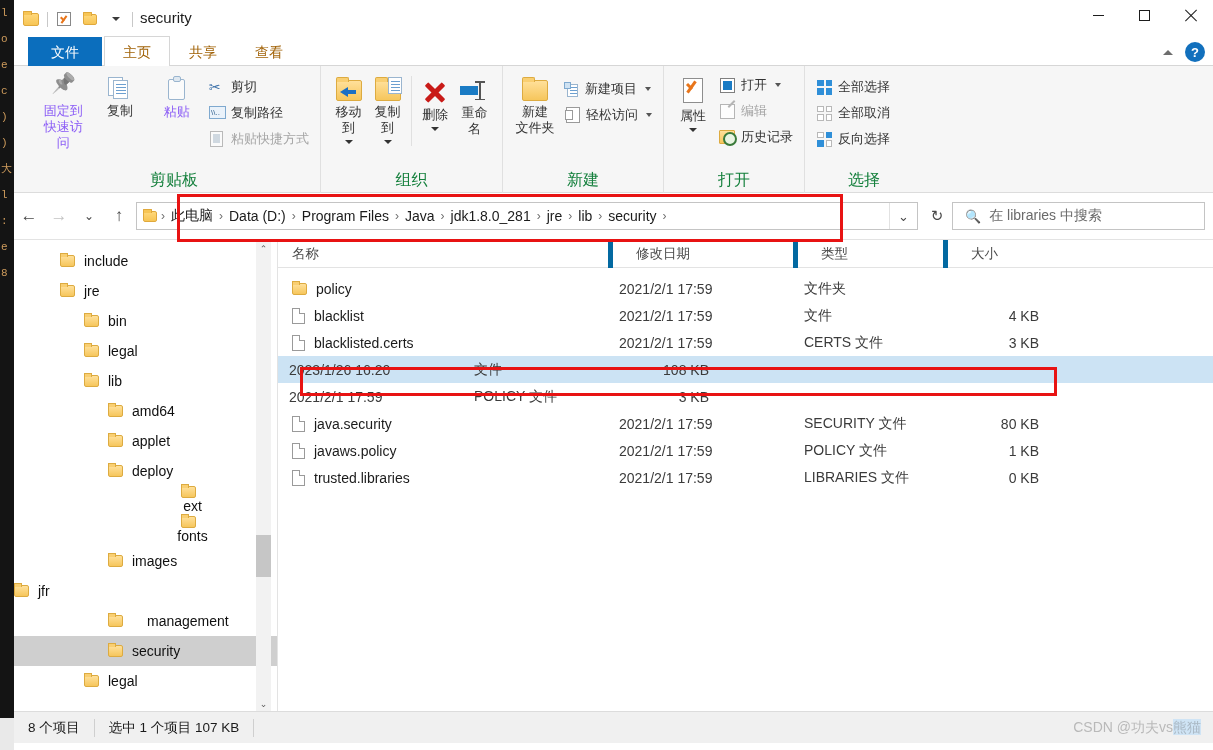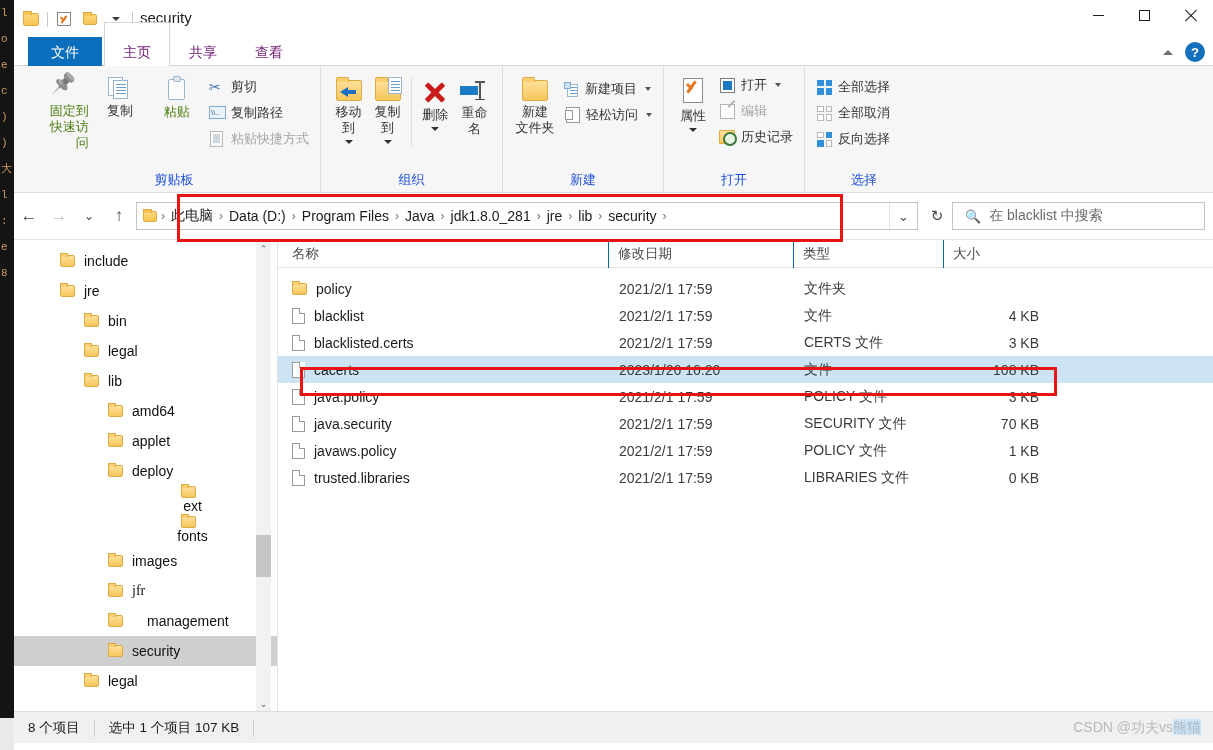--- a/index.html
+++ b/index.html
@@ -71,47 +71,47 @@
   .close-glyph::before, .close-glyph::after {
     content:''; position:absolute; left:-1px; top:6px; width:16px; height:1px; background:#1d1d1d;
   }
   .close-glyph::before { transform: rotate(45deg); }
   .close-glyph::after { transform: rotate(-45deg); }
 
   
   .tabbar { position: relative; height: 28px; background:#fff; border-bottom: 1px solid #d6d6d6; }
   .tabs { display: flex; align-items: flex-end; height: 28px; padding-left: 14px; }
   .tab {
-    padding: 20px 18px 5px; font-size: 14px; color: #701a75; line-height: 18px;
+    padding: 6px 18px 5px; font-size: 14px; color: #a16207; line-height: 18px;
     border: 1px solid transparent; border-bottom: none; background: transparent;
   }
   .tab.file { background: #0b6ebd; color: #fff; padding: 5px 22px 5px; margin-right: 2px; }
   .tab.active { background: #fff; border-color: #d6d6d6; border-bottom: 1px solid #fff;
     position: relative; top: 1px; }
   .ribbon-right { position:absolute; right: 8px; top: 4px; display:flex; align-items:center; gap:12px;}
   .chev-up { width:0;height:0;border-left:5px solid transparent;border-right:5px solid transparent;
              border-bottom:5px solid #6d6d6d;}
   .help-btn {
     width: 20px; height: 20px; border-radius: 50%; background: #1270bd; color:#fff;
     font-size: 13px; display:flex; align-items:center; justify-content:center; font-weight:bold;
   }
 
   
   .ribbon { position: relative; height: 127px; background: #f6f6f6; border-bottom: 1px solid #dcdcdc; }
   .rgroups { display: flex; height: 127px; padding-left: 14px; }
   .rgroup { position: relative; display: flex; flex-direction: column; height: 127px;
             border-right: 1px solid #e0e0e0; }
   .rgroup-body { flex: 1; display: flex; align-items: flex-start; padding: 6px 8px 0; gap: 2px;}
-  .rgroup-name { height: 22px; text-align: center; font-size: 13px; color: #1d4ed8; line-height: 18px; }
+  .rgroup-name { height: 22px; text-align: center; font-size: 16px; color: #15803d; line-height: 18px; }
   .bigbtn {
     width: 56px; display:flex; flex-direction:column; align-items:center; gap:3px;
     padding: 4px 2px; font-size: 13px; color: #333; text-align:center; line-height: 16px;
   }
   .bigbtn .lbl { white-space: pre-line; }
-  .bigbtn.dim { color: #4d7c0f; text-align: right; }
+  .bigbtn.dim { color: #8b5cf6; }
   .smallcol { display:flex; flex-direction:column; gap:4px; padding-top: 4px; }
   .smallbtn { display:flex; align-items:center; gap:5px; font-size:13px; color:#333; height: 22px;
               padding: 0 3px; white-space: nowrap; }
   .smallbtn.dim { color:#a5a5a5; }
   .ic16 { width: 17px; height: 17px; position: relative; flex: none; }
   .caret-sm { width:0;height:0;border-left:3.5px solid transparent;border-right:3.5px solid transparent;
               border-top:4px solid #555; margin-left:3px;}
   .caret-blk { width:0;height:0;border-left:4px solid transparent;border-right:4px solid transparent;
               border-top:4px solid #333; margin: 1px auto 0;}
 
@@ -215,22 +215,22 @@
   .tnode .fi { margin-right: 9px; }
   .tree-sb { position:absolute; right: 6px; top: 0; width: 15px; height: 472px; background:#f2f2f2; }
   .sb-arrow { width:15px; height:17px; display:flex; align-items:center; justify-content:center;
               font-size:9px; color:#5a5a5a; }
   .sb-thumb { position:absolute; left:0; width:15px; background:#c6c6c6; }
   .tree-div { width:1px; background:#e3e3e3; }
 
   .list { flex:1; position:relative; background:#fff; }
   .colhdr { display:flex; height: 28px; border-bottom:1px solid #e3e3e3; align-items:center;
             font-size: 13.5px; color:#4a4a4a; }
-  .colhdr .c { height:28px; display:flex; align-items:center; padding-left: 9px;
-               border-left:1px solid #0369a1; }
+  .colhdr .c { height:28px; display:flex; align-items:center; padding-left: 23px;
+               border-left:5px solid #0369a1; }
   .colhdr .c:first-child { border-left:none; padding-left: 14px;}
   .row { display:flex; height: 27px; align-items:center; font-size: 14px; color:#1b1b1b; }
   .row.sel { background:#cce3f4; }
   .row .cname { display:flex; align-items:center; gap: 9px; padding-left: 14px; }
   .row .cdate, .row .ctype { padding-left: 11px; color:#3b3b3b; }
   .row .csize { text-align:right; padding-right: 14px; color:#3b3b3b; }
   .file-ic { width:13px; height:16px; background:#fff; border:1px solid #9a9a9a; position:relative; flex:none;}
   .file-ic::after { content:''; position:absolute; right:-1px; top:-1px; width:5px;height:5px;
                     background:#fff; border-left:1px solid #9a9a9a; border-bottom:1px solid #9a9a9a;
                     transform: rotate(0deg);}
@@ -529,21 +529,21 @@
           <span class="crumb-sep">›</span>
           <span class="crumb">security</span>
           <span class="crumb-sep">›</span>
         </div>
         <div style="flex:1"></div>
         <div class="addr-dd">⌄</div>
       </div>
       <div class="refresh">↻</div>
       <div class="search-box">
         <span style="font-size:13px;color:#5b7fa6;">🔍</span>
-        <span class="search-ph">在 blacklist 中搜索</span>
+        <span class="search-ph">在 libraries 中搜索</span>
       </div>
     </div>
 
     <div class="body">
 
       <div class="tree">
         <div class="tree-list">
             <div class="tnode" style="padding-left: 46px;">
               <span class="folder-row fi"></span>
               <span>include</span>
@@ -581,21 +581,21 @@
               <span>ext</span>
             </div>
             <div class="tnode" style="padding-left: 94px; flex-direction: column;">
               <span class="folder-row fi"></span>
               <span>fonts</span>
             </div>
             <div class="tnode" style="padding-left: 94px;">
               <span class="folder-row fi"></span>
               <span>images</span>
             </div>
-            <div class="tnode" style="padding-left: 94px; font-family: Liberation Serif, serif;">
+            <div class="tnode" style="">
               <span class="folder-row fi"></span>
               <span>jfr</span>
             </div>
             <div class="tnode" style="padding-left: 94px; gap: 15px;">
               <span class="folder-row fi"></span>
               <span>management</span>
             </div>
             <div class="tnode sel" style="padding-left: 94px;">
               <span class="folder-row fi"></span>
               <span>security</span>
@@ -642,45 +642,37 @@
             <div class="row">
               <div class="cname" style="width: 330px;">
                 <span class="file-ic"></span>
                 <span>blacklisted.certs</span>
               </div>
               <div class="cdate" style="width: 185px;">2021/2/1 17:59</div>
               <div class="ctype" style="width: 150px;">CERTS 文件</div>
               <div class="csize" style="width: 110px;">3 KB</div>
             </div>
             <div class="row sel">
-              <div class="cname" style="width: 330px;">
-                <span class="file-ic"></span>
-                <span>cacerts</span>
-              </div>
               <div class="cdate" style="width: 185px;">2023/1/26 16:20</div>
               <div class="ctype" style="width: 150px;">文件</div>
               <div class="csize" style="width: 110px;">108 KB</div>
             </div>
             <div class="row">
-              <div class="cname" style="width: 330px;">
-                <span class="file-ic"></span>
-                <span>java.policy</span>
-              </div>
               <div class="cdate" style="width: 185px;">2021/2/1 17:59</div>
               <div class="ctype" style="width: 150px;">POLICY 文件</div>
               <div class="csize" style="width: 110px;">3 KB</div>
             </div>
             <div class="row">
               <div class="cname" style="width: 330px;">
                 <span class="file-ic"></span>
                 <span>java.security</span>
               </div>
               <div class="cdate" style="width: 185px;">2021/2/1 17:59</div>
               <div class="ctype" style="width: 150px;">SECURITY 文件</div>
-              <div class="csize" style="width: 110px;">70 KB</div>
+              <div class="csize" style="width: 110px;">80 KB</div>
             </div>
             <div class="row">
               <div class="cname" style="width: 330px;">
                 <span class="file-ic"></span>
                 <span>javaws.policy</span>
               </div>
               <div class="cdate" style="width: 185px;">2021/2/1 17:59</div>
               <div class="ctype" style="width: 150px;">POLICY 文件</div>
               <div class="csize" style="width: 110px;">1 KB</div>
             </div>

